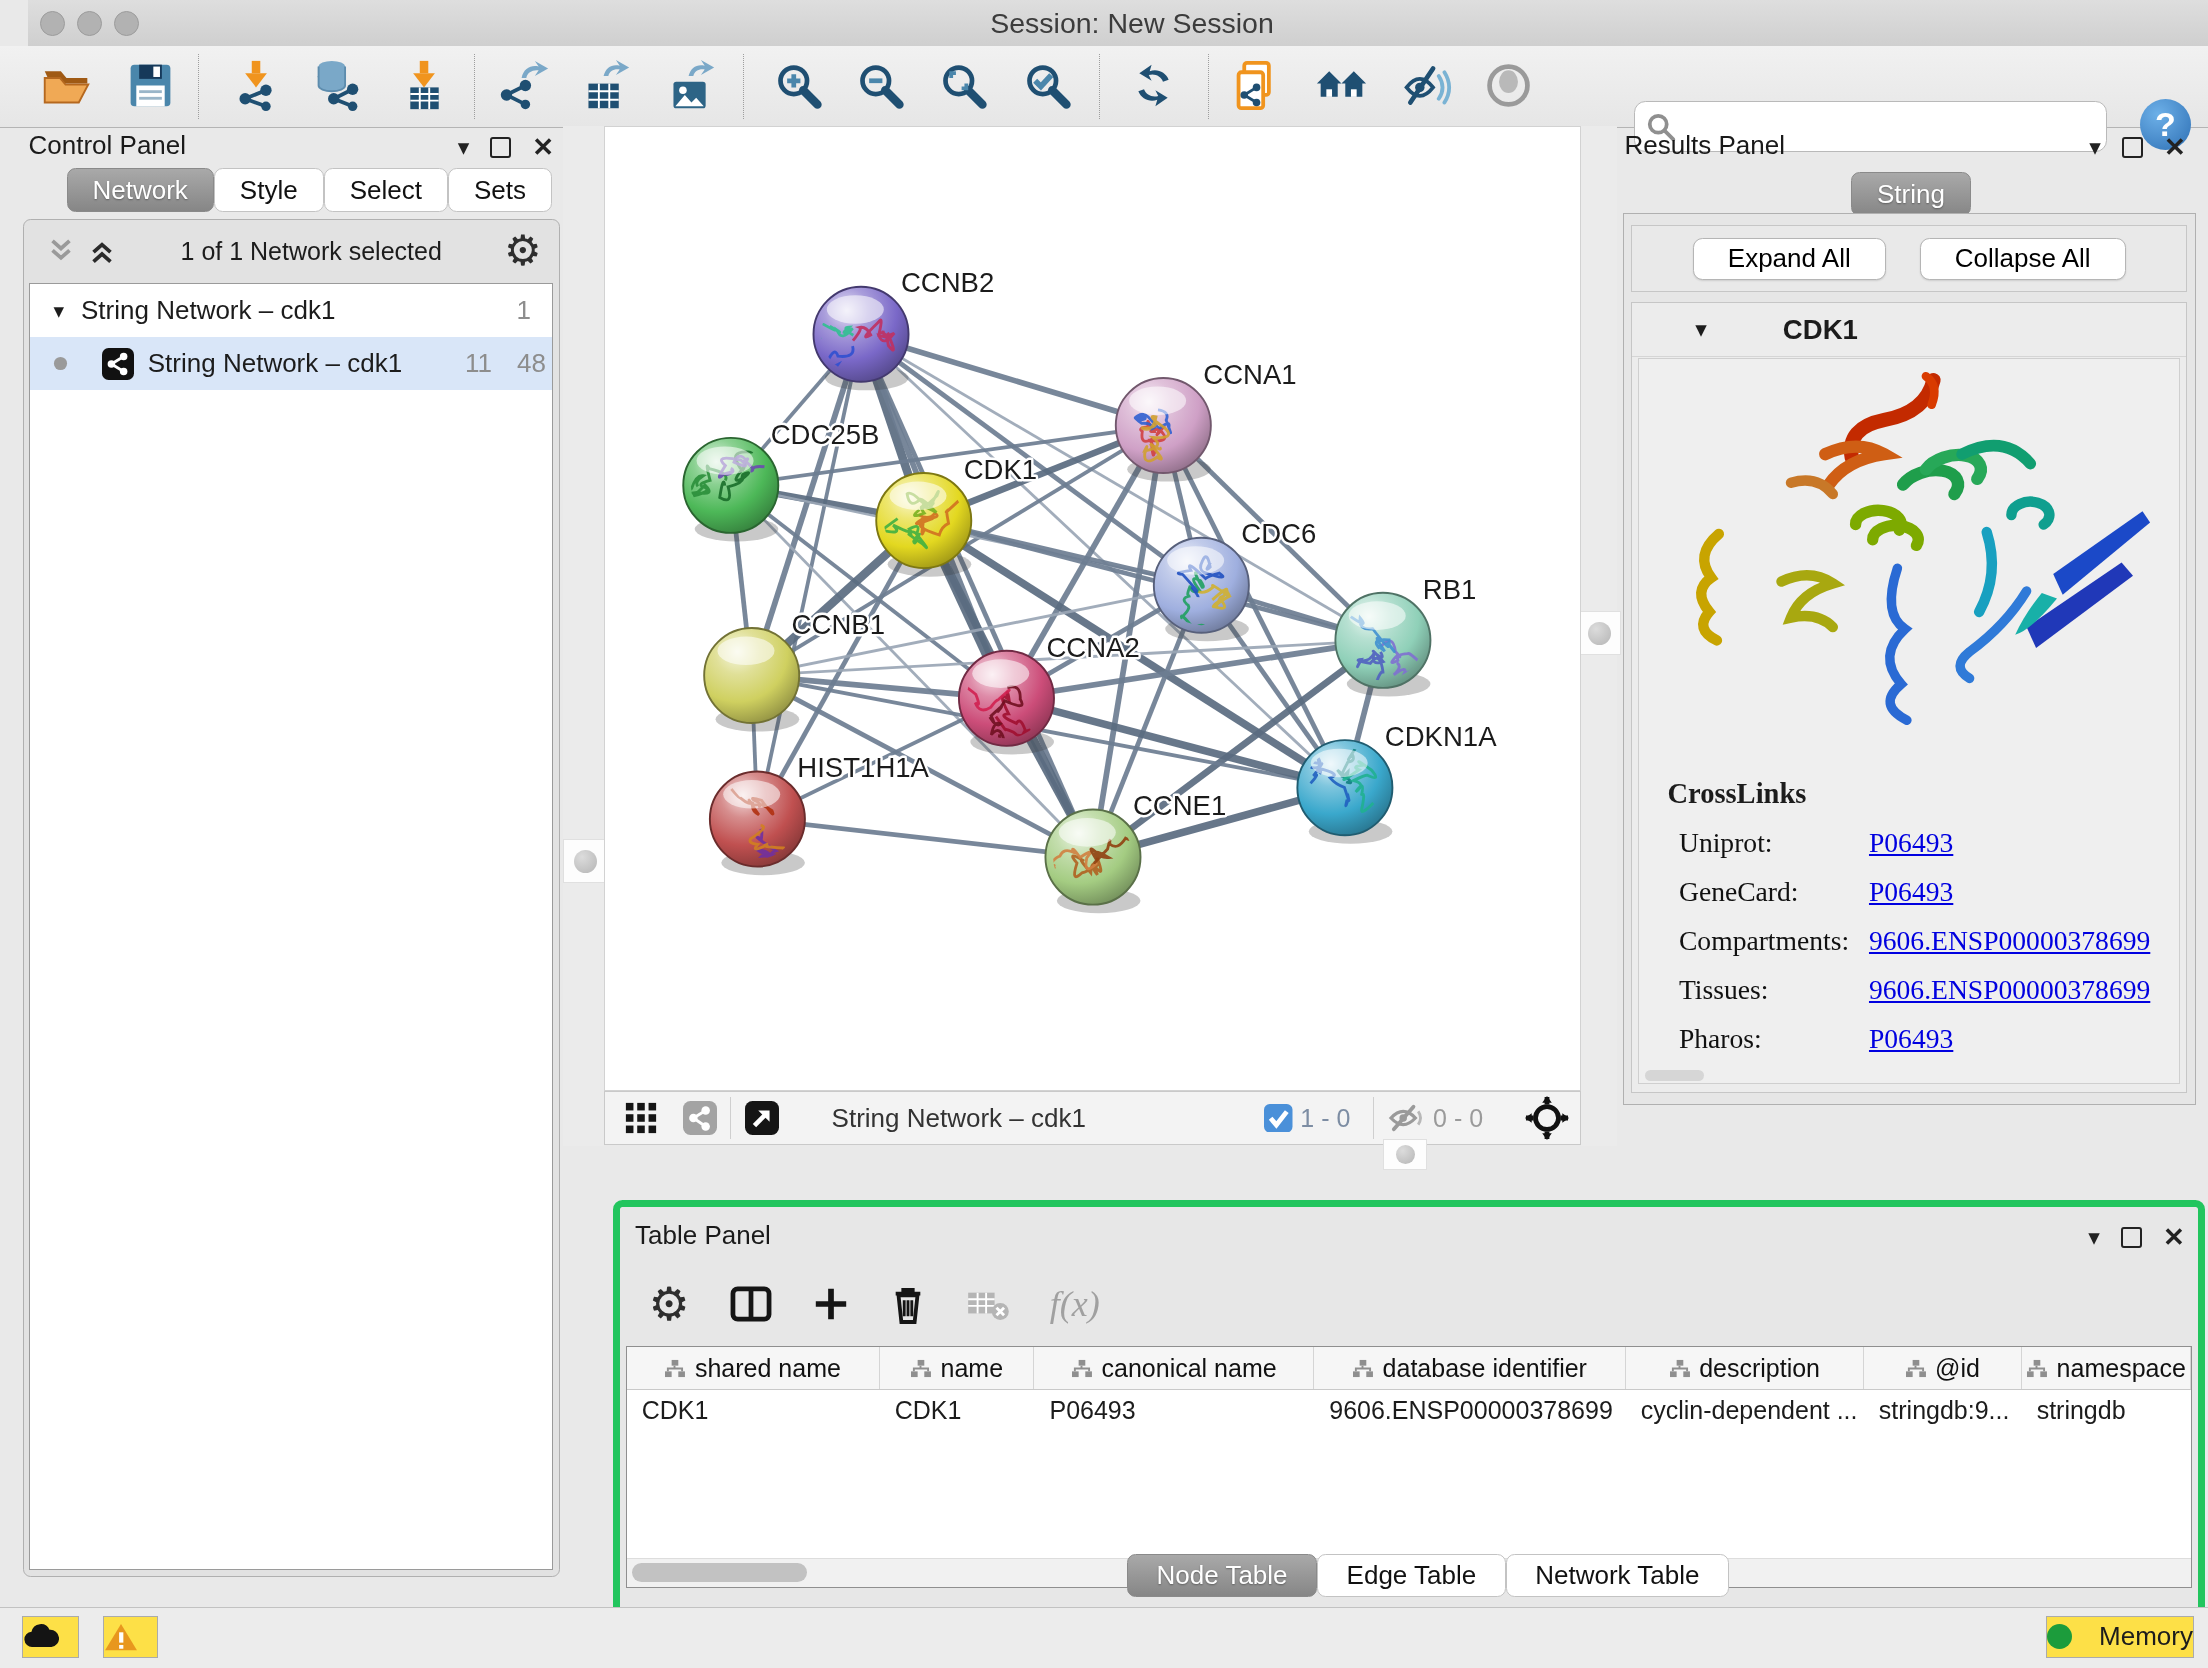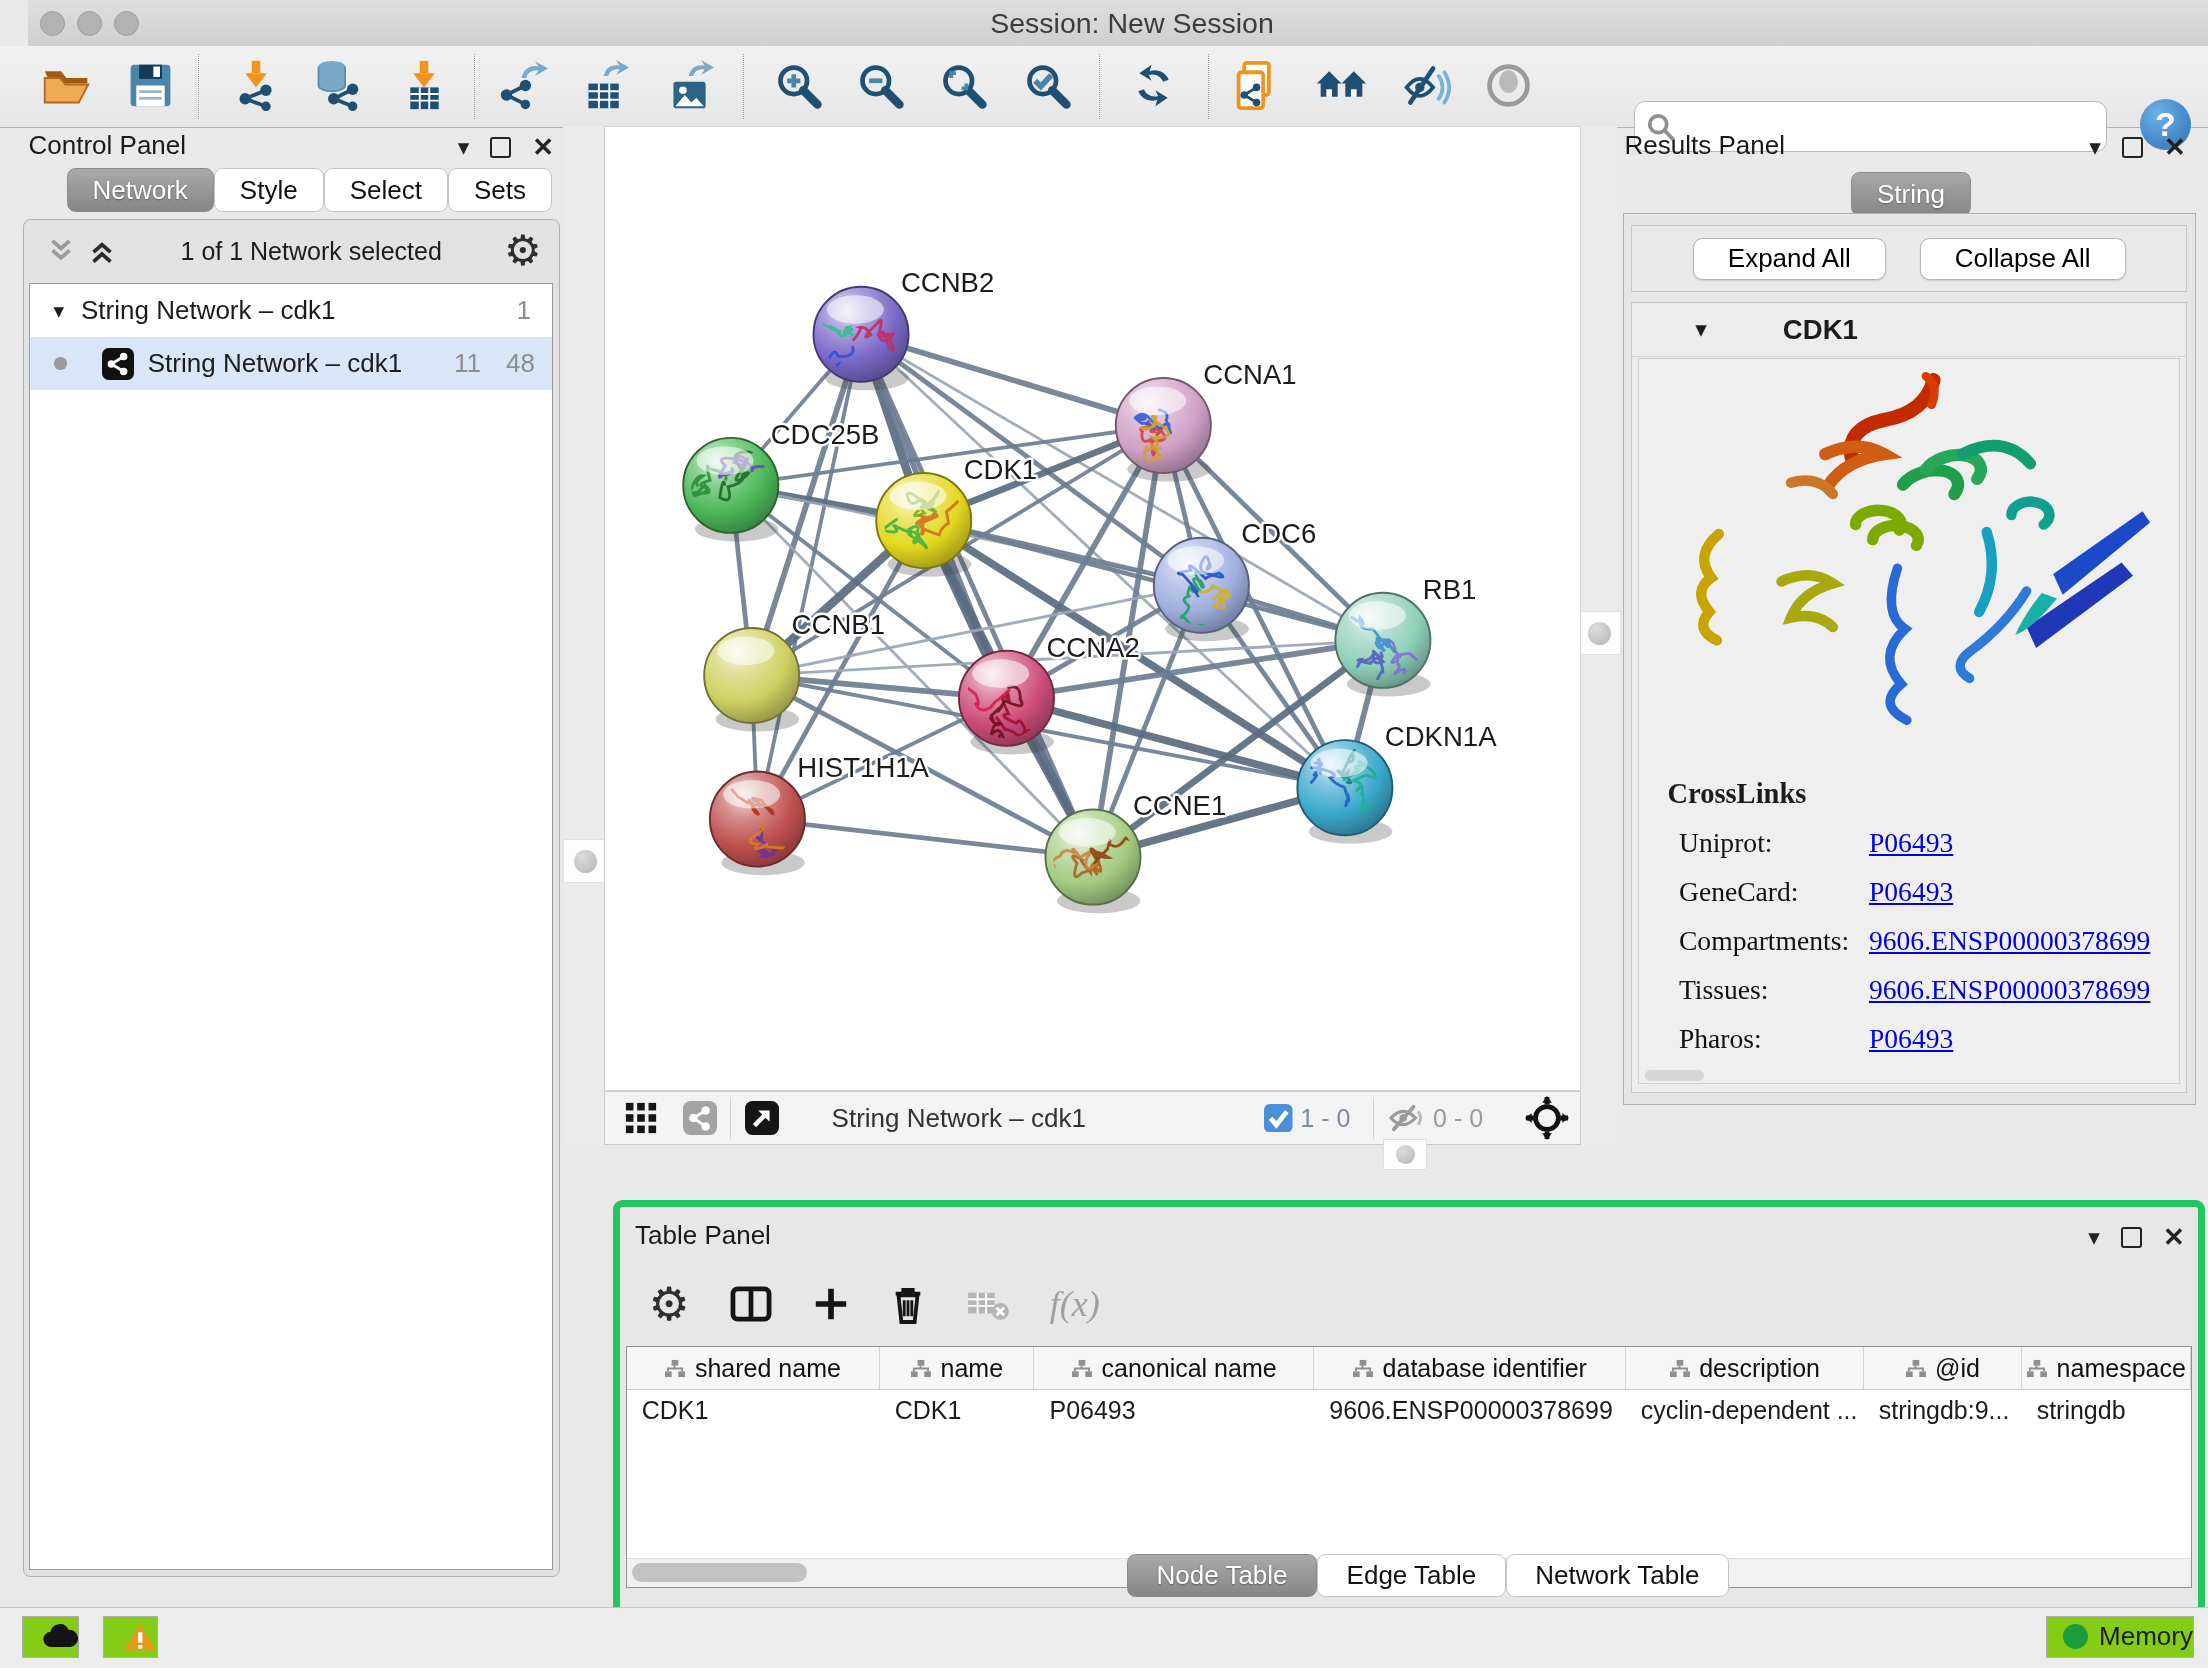--- a/index.html
+++ b/index.html
@@ -97,22 +97,22 @@
   .tp-row{display:flex;height:40px;}
   .td-cell{font-size:25px;display:flex;align-items:center;padding-left:15px;box-sizing:border-box;
     overflow:hidden;white-space:nowrap;}
   .tp-hscroll{position:absolute;left:0;right:0;bottom:0;height:28.5px;background:#f1f1f1;border-top:1px solid #ddd;}
   .tp-thumb{position:absolute;left:5.7px;top:4.8px;width:175px;height:19px;background:#c2c2c2;border-radius:9.5px;}
   .tp-tabs{position:absolute;left:1127px;top:1554px;display:flex;}
   .tp-tabs .tab{border-radius:8.6px;padding:4.8px 28.5px;}
   
   .statusbar{position:absolute;left:0;top:1607px;width:2208px;height:61px;background:#ececec;
     border-top:1px solid #c2c2c2;}
-  .sb-btn{position:absolute;top:7.6px;height:40px;background:#84cc16;border:1.9px solid #ababab;
-    display:flex;align-items:center;justify-content:flex-end;}
+  .sb-btn{position:absolute;top:7.6px;height:40px;background:#fde047;border:1.9px solid #ababab;
+    display:flex;align-items:center;justify-content:space-between;}
   .memory-btn{left:2046px;width:146px;gap:11.4px;font-size:26px;}
   .mem-dot{width:25px;height:25px;border-radius:50%;background:#1c9c3c;}
   
   text.nlabel{font-family:"Liberation Sans",sans-serif;font-size:29px;fill:#1b1b1b;
     paint-order:stroke;stroke:#ffffff;stroke-width:5px;stroke-linejoin:round;}
 </style>
 </head>
 <body>
 
 <div class="titlebar">
@@ -308,21 +308,21 @@
           </svg>
         <svg width="32" height="32" style="margin-left:34px" viewBox="0 0 34 34">
             <rect x="0" y="0" width="34" height="34" rx="7" fill="#111"></rect>
             <circle cx="23" cy="9" r="4" fill="#fff"></circle>
             <circle cx="10" cy="17" r="4" fill="#fff"></circle>
             <circle cx="23" cy="25" r="4" fill="#fff"></circle>
             <path d="M23 9L10 17l13 8" stroke="#fff" stroke-width="3" fill="none"></path>
           </svg>
         <span style="margin-left:13.3px">String Network – cdk1</span>
         <span class="row-num" style="margin-left:auto">11</span>
-        <span class="row-num" style="margin-left:25px;margin-right:17px">48</span>
+        <span class="row-num" style="margin-left:25px;margin-right:6px">48</span>
       </div>
     </div>
   </div>
 </div>
 
 <div class="vsplit" style="left:563px;width:41px">
   <div class="split-handle" style="left:0px;top:713px">
       <div class="split-dot"></div>
     </div>
 </div>

